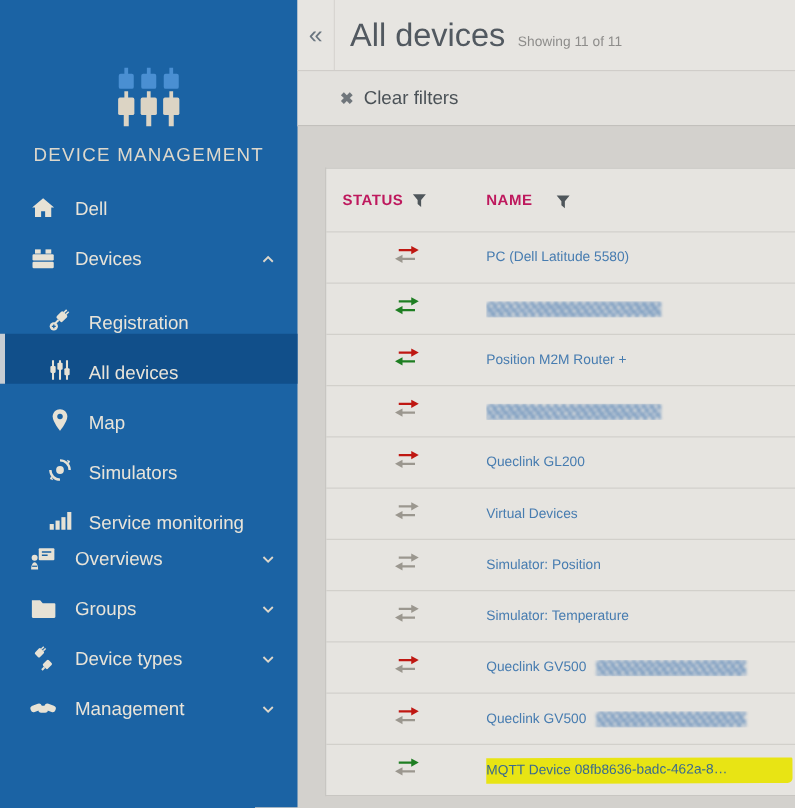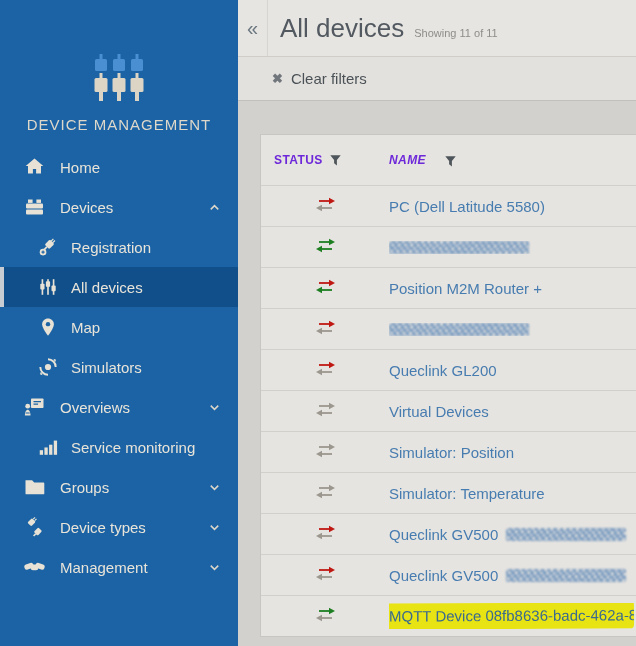--- a/index.html
+++ b/index.html
@@ -22,21 +22,21 @@
   .logo-label{
     margin-top:10px;font-size:15px;letter-spacing:1px;
     color:#ded8cb;font-weight:400;text-align:center;
   }
   .nav{margin-top:14px;display:flex;flex-direction:column;}
   .nav-item{
     height:40px;display:flex;align-items:center;
     padding:0 16px 0 22px;font-size:15px;color:#e9e4d9;
     position:relative;cursor:pointer;box-sizing:border-box;
   }
-  .nav-item.sub{padding-left:37px;}
+  .nav-item.sub{padding-left:37px;align-items:flex-end;}
   .nav-item.active{background:#114f8a;}
   .nav-item.active::before{
     content:'';position:absolute;left:0;top:0;bottom:0;width:4px;background:#c7cdd3;
   }
   .nav-icon{width:25px;min-width:25px;height:24px;margin-right:13px;display:flex;align-items:center;justify-content:center;color:#e7e2d5;}
   .nav-item.sub .nav-icon{width:22px;min-width:22px;height:22px;margin-right:12px;}
   .nav-icon svg{width:100%;height:100%;fill:currentColor;}
   .nav-label{flex:1;white-space:nowrap;}
   .chev{width:15px;height:15px;margin-left:auto;color:#dcd6ca;display:flex;}
   .chev svg{width:100%;height:100%;}
@@ -68,29 +68,29 @@
   .clear-x{color:#70767b;font-size:13px;font-weight:bold;}
 
   
   .table-wrap{
     margin:33px 0 0 22px;
     background:#e6e4e0;border:1px solid #c8c6c2;border-right:none;
     box-sizing:border-box;
   }
   .thead{
     display:flex;height:50px;align-items:center;
-    font-size:12px;font-weight:bold;color:#6d28d9;letter-spacing:.4px;
+    font-size:12px;font-weight:bold;color:#be185d;letter-spacing:.4px;
   }
   .col-status{width:128px;min-width:128px;padding-left:13px;box-sizing:border-box;display:flex;align-items:center;gap:7px;}
-  .col-name{flex:1;display:flex;align-items:flex-end;gap:19px;min-width:0;font-style:italic;}
+  .col-name{flex:1;display:flex;align-items:flex-end;gap:19px;min-width:0;}
   .funnel{display:flex;}
   .trow{display:flex;height:40px;align-items:center;border-top:1px solid #d2d0cb;}
   .cell-status{width:128px;min-width:128px;display:flex;justify-content:center;align-items:center;box-sizing:border-box;}
   .cell-name{
-    flex:1;min-width:0;font-size:15px;display:flex;align-items:center;
+    flex:1;min-width:0;font-size:11px;display:flex;align-items:center;
     white-space:nowrap;overflow:hidden;
   }
   .dev-link{color:#477cb0;cursor:pointer;white-space:nowrap;}
   .redacted{
     display:inline-block;height:13px;border-radius:2px;
     filter:blur(1.2px);opacity:.9;vertical-align:middle;
     background:
       repeating-linear-gradient(52deg,#6f94bd 0 2px,transparent 2px 5px),
       repeating-linear-gradient(-38deg,#8aa6c4 0 2px,transparent 2px 4px),
       repeating-linear-gradient(95deg,#bac7d7 0 3px,transparent 3px 6px);
@@ -136,21 +136,21 @@
       </span>
       <div class="logo-label">DEVICE MANAGEMENT</div>
     </div>
     <nav class="nav">
         <div class="nav-item">
           <span class="nav-icon">
             <svg viewBox="0 0 24 24">
               <path d="M12 3.6 3.2 11h2.3v7.6h4.9v-4.7h3.2v4.7h4.9V11h2.3z"></path>
             </svg>
           </span>
-          <span class="nav-label">Home</span>
+          <span class="nav-label">Dell</span>
         </div>
         <div class="nav-item">
           <span class="nav-icon">
             <svg viewBox="0 0 24 24">
               <rect x="5.5" y="4.5" width="4.6" height="3.4"></rect>
               <rect x="13.9" y="4.5" width="4.6" height="3.4"></rect>
               <rect x="3.5" y="8.4" width="17" height="5" rx="1"></rect>
               <rect x="3.5" y="14.4" width="17" height="5.2" rx="1"></rect>
             </svg>
           </span>
@@ -203,47 +203,47 @@
             <svg viewBox="0 0 24 24">
               <circle cx="12" cy="12" r="3.4"></circle>
               <path d="M12 3.6a8.4 8.4 0 0 1 8.4 8.4" fill="none" stroke="currentColor" stroke-width="2.1"></path>
               <path d="M12 20.4A8.4 8.4 0 0 1 3.6 12" fill="none" stroke="currentColor" stroke-width="2.1"></path>
               <path d="M18 3l2.8 1.2L19.6 7z"></path>
               <path d="M6 21l-2.8-1.2L4.4 17z"></path>
             </svg>
           </span>
           <span class="nav-label">Simulators</span>
         </div>
+        <div class="nav-item sub">
+          <span class="nav-icon">
+            <svg viewBox="0 0 24 24">
+              <rect x="3" y="15.5" width="3.6" height="5"></rect>
+              <rect x="8.1" y="12.5" width="3.6" height="8"></rect>
+              <rect x="13.2" y="9.5" width="3.6" height="11"></rect>
+              <rect x="18.3" y="5" width="3.6" height="15.5"></rect>
+            </svg>
+          </span>
+          <span class="nav-label">Service monitoring</span>
+        </div>
         <div class="nav-item">
           <span class="nav-icon">
             <svg viewBox="0 0 24 24">
               <rect x="8.5" y="3.5" width="12.5" height="9.6" rx="0.8"></rect>
               <path d="M11 6.6h7.5M11 9.2h4.6" stroke="#1b63a4" stroke-width="1.3" fill="none"></path>
               <circle cx="5.2" cy="11.2" r="2.4"></circle>
               <path d="M2.4 20.5c0-3.4 1.3-5.8 2.8-5.8s2.8 2.4 2.8 5.8z"></path>
               <rect x="3.2" y="17.5" width="4" height="1" fill="#1b63a4"></rect>
             </svg>
           </span>
           <span class="nav-label">Overviews</span>
           <span class="chev">
             <svg viewBox="0 0 24 24">
               <path d="M6 9l6 6 6-6" fill="none" stroke="currentColor" stroke-width="2.4"></path>
             </svg>
           </span>
-        </div>
-        <div class="nav-item sub">
-          <span class="nav-icon">
-            <svg viewBox="0 0 24 24">
-              <rect x="3" y="15.5" width="3.6" height="5"></rect>
-              <rect x="8.1" y="12.5" width="3.6" height="8"></rect>
-              <rect x="13.2" y="9.5" width="3.6" height="11"></rect>
-              <rect x="18.3" y="5" width="3.6" height="15.5"></rect>
-            </svg>
-          </span>
-          <span class="nav-label">Service monitoring</span>
         </div>
         <div class="nav-item">
           <span class="nav-icon">
             <svg viewBox="0 0 24 24">
               <path d="M3 5.2h6.6l2.1 2.4H21a.8.8 0 0 1 .8.8v10a.9.9 0 0 1-.9.9H3.9a.9.9 0 0 1-.9-.9z"></path>
             </svg>
           </span>
           <span class="nav-label">Groups</span>
           <span class="chev">
             <svg viewBox="0 0 24 24">

